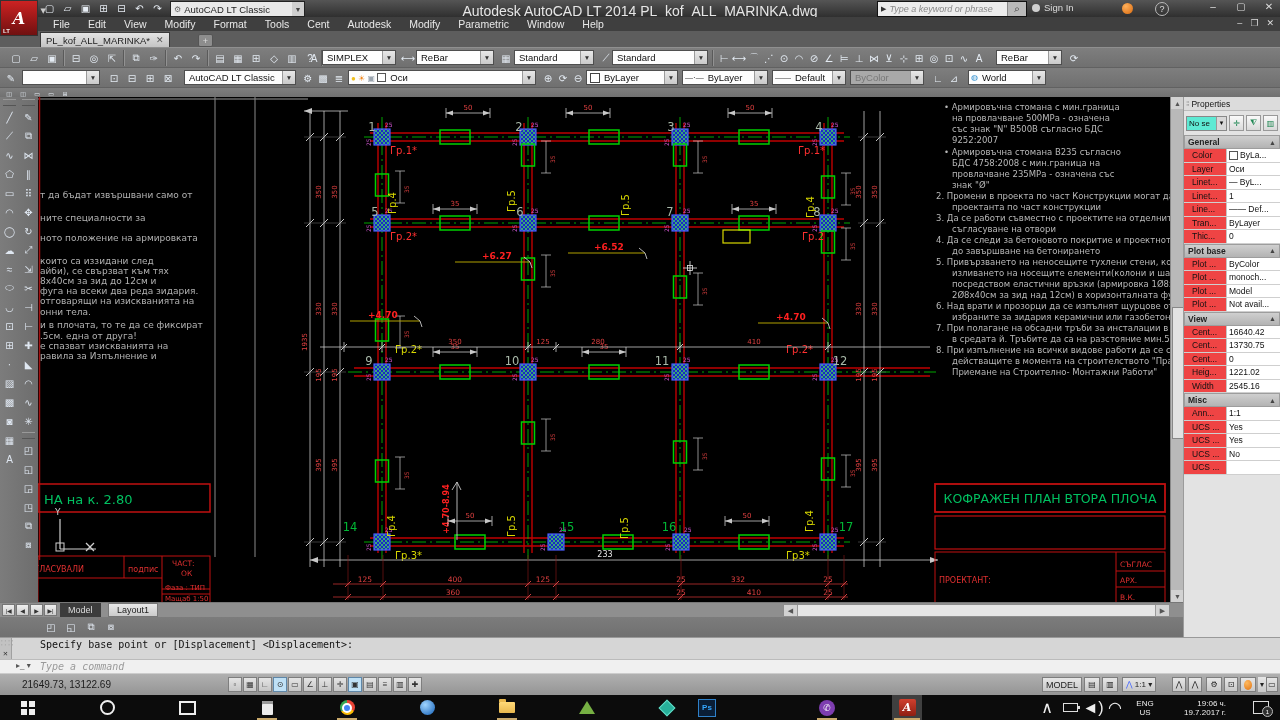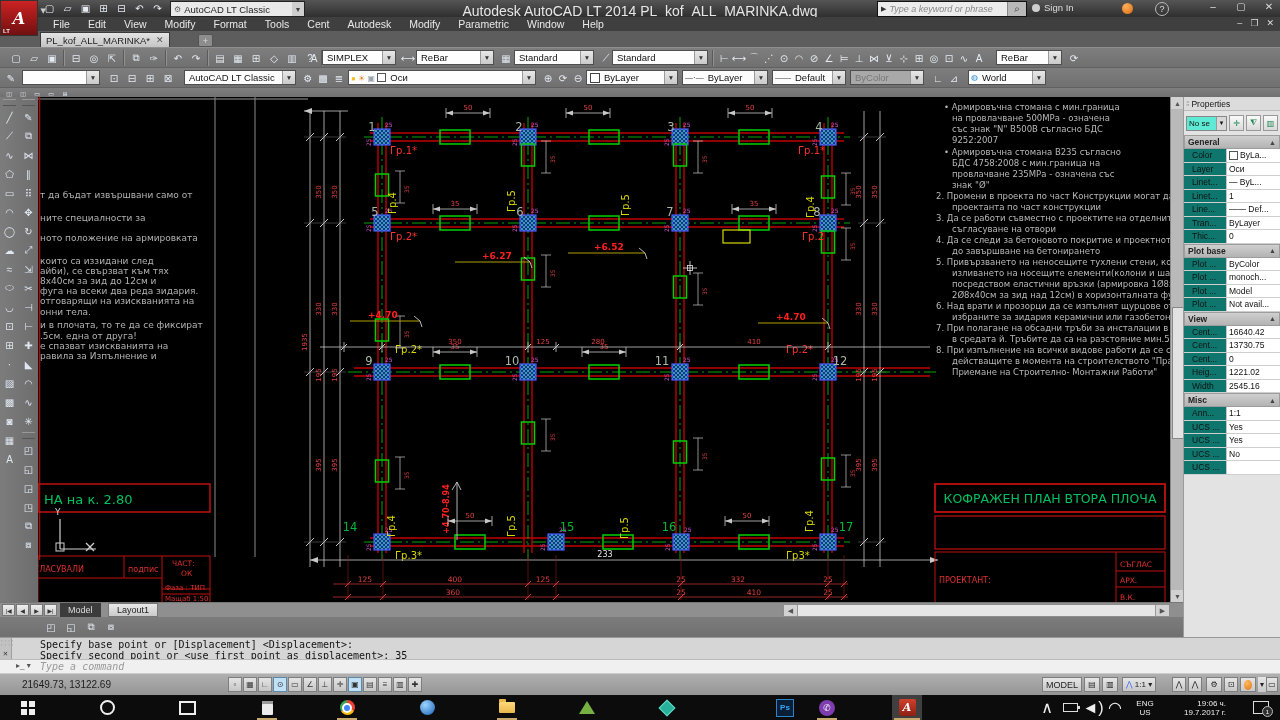--- a/index.html
+++ b/index.html
@@ -83,21 +83,21 @@
   .pctrl{height:20px;display:flex;align-items:center;gap:2px;padding:2px 2px;}
   .pcombo{width:42px;height:13px;background:#5eead4;border:1px solid #888;font-size:8px;display:flex;align-items:center;}
   .pcombo .cval{flex:1;padding-left:2px;}
   .pcombo .carr{width:9px;height:100%;background:#d8d8d8;border-left:1px solid #999;font-size:6px;display:flex;align-items:center;justify-content:center;}
   .pbtn{width:14px;height:14px;border:1px solid #999;background:linear-gradient(#fafafa,#d9d9d9);
      display:flex;align-items:center;justify-content:center;font-size:8px;color:#285;}
   .psec{height:12px;background:linear-gradient(#cfcfcf,#b3b3b3);border:1px solid #9d9d9d;display:flex;align-items:center;
      font-weight:bold;padding-left:3px;color:#222;}
   .psec .parr{margin-left:auto;margin-right:3px;font-size:7px;color:#444;}
   .prow{height:12.5px;display:flex;border-bottom:1px solid #cfcfcf;}
-  .plabel{width:34px;padding-left:8px;background:#0f766e;border-right:1px solid #c5c5c5;display:flex;align-items:center;white-space:nowrap;overflow:hidden;}
+  .plabel{width:34px;padding-left:8px;background:#ef4444;border-right:1px solid #c5c5c5;display:flex;align-items:center;white-space:nowrap;overflow:hidden;}
   .pval{flex:1;background:#fff;display:flex;align-items:center;padding-left:2px;white-space:nowrap;overflow:hidden;gap:2px;}
   .pswatch{width:7px;height:7px;background:#fff;border:1px solid #555;flex:0 0 auto;}
   
   .tabbar{position:absolute;left:0;top:602px;width:1183px;height:15px;background:#8f8f8f;border-top:1px solid #777;}
   .navbtn{position:absolute;top:1px;width:13px;height:12px;background:linear-gradient(#efefef,#cdcdcd);border:1px solid #777;
      font-size:6px;color:#333;display:flex;align-items:center;justify-content:center;box-sizing:border-box;}
   .ltab{position:absolute;top:0;height:14px;display:flex;align-items:center;padding:0 8px;font-size:9px;}
   .ltab.active{background:#3c3c3c;color:#ddd;}
   .ltab.idle{background:linear-gradient(#e9e9e9,#cbcbcb);color:#222;border:1px solid #777;box-sizing:border-box;}
   .hscroll{position:absolute;left:783px;top:1px;width:387px;height:13px;background:#c9c9c9;border:1px solid #8d8d8d;box-sizing:border-box;display:flex;}
@@ -1032,21 +1032,20 @@
       <div class="mbtn" style="left: 102px;">⧇</div>
     </div>
 
   <div class="cmdhist" id="cmdhist">
     <div class="cstrip">
       <div class="cgrip">····<br>····</div>
       <span class="cx">✕</span>
       <span class="cwrench">⚒</span>
     </div>
   <div class="chline" style="top: 1px;">Specify base point or [Displacement] &lt;Displacement&gt;:</div>
-      <div class="chline" style="top: 12px;">Specify second point or &lt;use first point as displacement&gt;: 35</div>
     </div>
 
   <div class="cmdline">
     <span class="cico">▸_ ▾</span>
     <span class="cprompt">Type a command</span>
   </div>
 
   <div class="statusbar" id="statusbar">
     <span class="coords">21649.73, 13122.69</span>
   <div class="stgl" style="left: 228px;">▫</div>
@@ -1105,21 +1104,21 @@
           <i></i>
         </div>
         <div class="uline"></div>
       </div>
       <div class="ti" style="left: 572px; top: 0px; width: 30px; height: 25px;">
         <div class="greena-i"></div>
       </div>
       <div class="ti" style="left: 652px; top: 0px; width: 30px; height: 25px;">
         <div class="gem-i"></div>
       </div>
-      <div class="ti" style="left: 770px; top: 0px; width: 30px; height: 25px;">
+      <div class="ti" style="left: 692px; top: 0px; width: 30px; height: 25px;">
         <div class="ps-i">Ps</div>
       </div>
       <div class="ti" style="left: 812px; top: 0px; width: 30px; height: 25px;">
         <div class="viber-i">✆</div>
         <div class="uline"></div>
       </div>
       <div class="ti activeapp" style="left: 892px; top: 0px; width: 30px; height: 25px;">
         <div class="acad-i">A</div>
         <div class="uline" style="left: 2px; width: 26px;"></div>
       </div>

